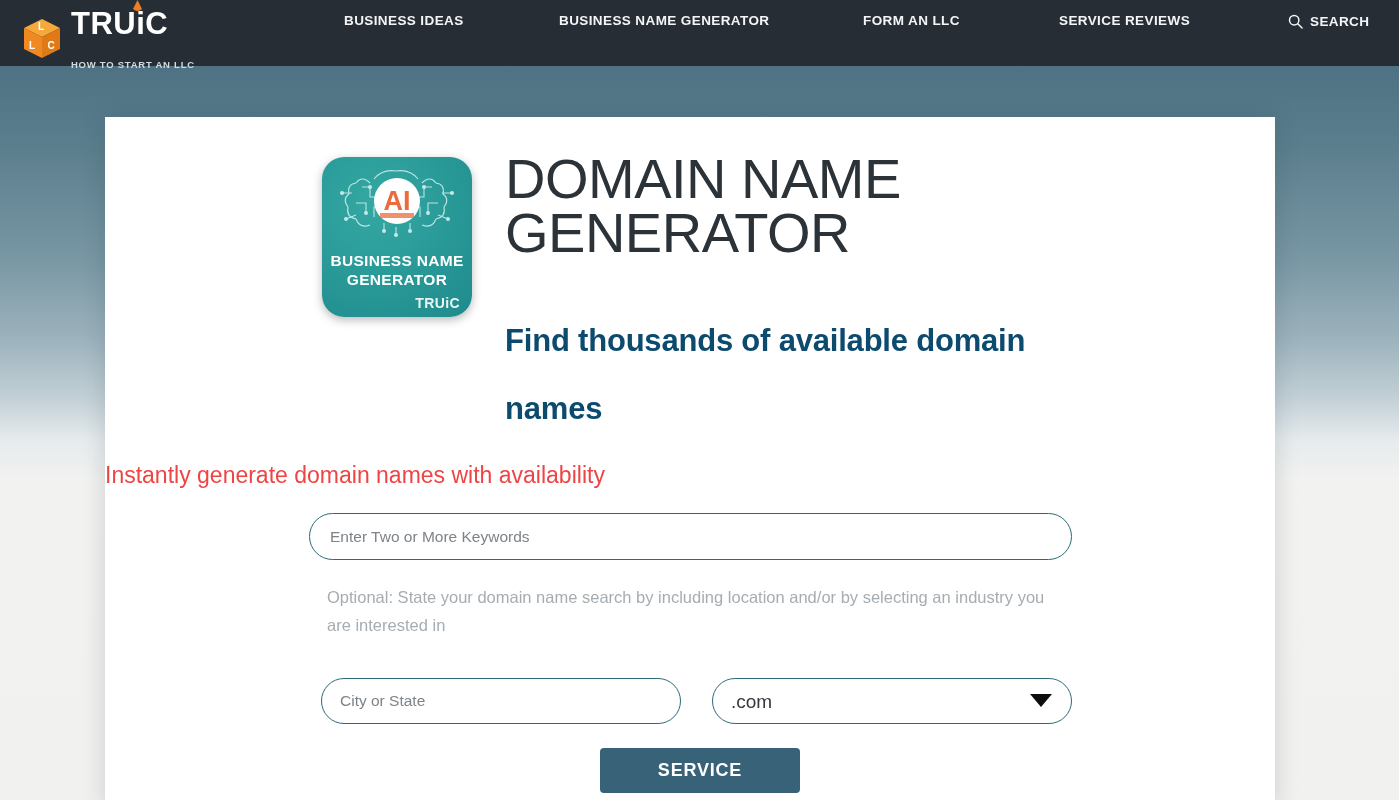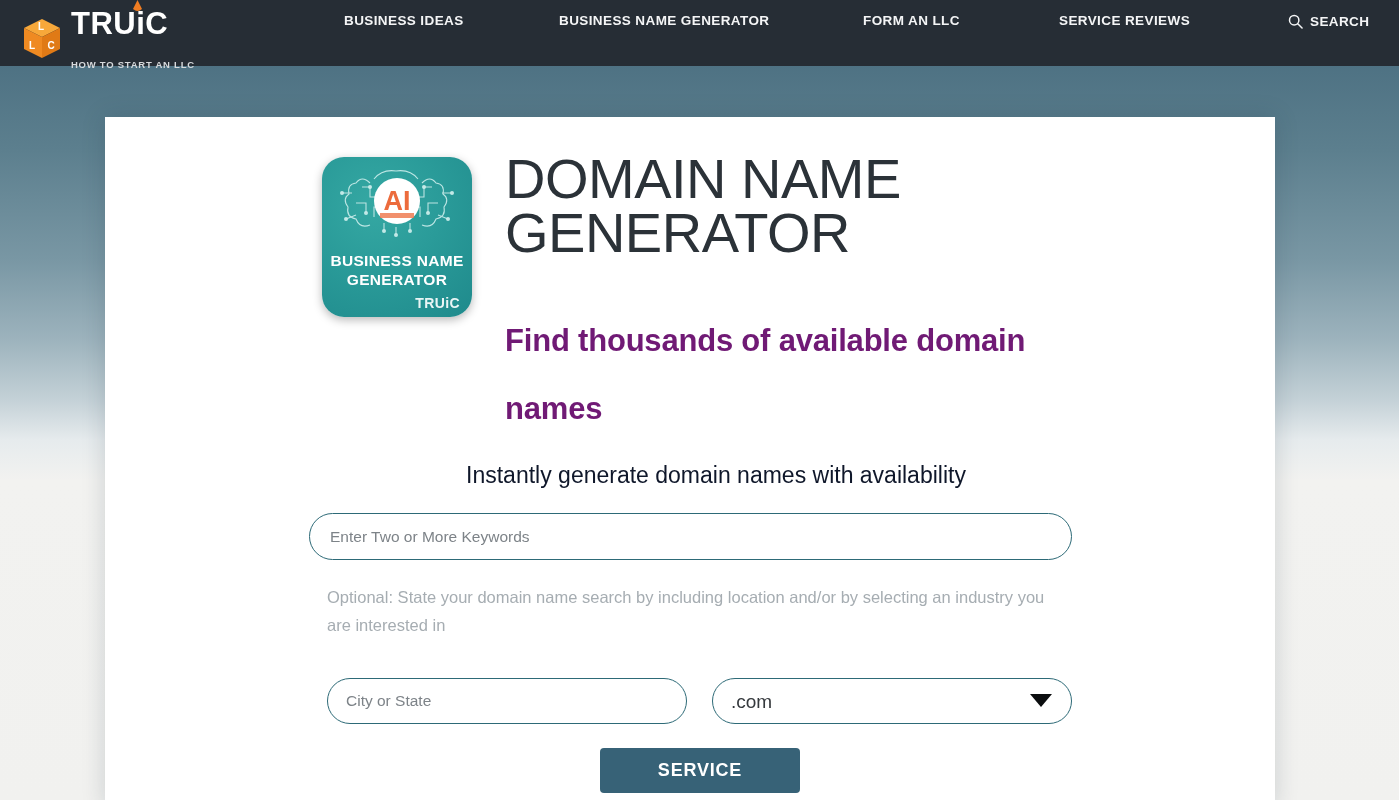--- a/index.html
+++ b/index.html
@@ -191,36 +191,35 @@
     font-family: "Liberation Sans", sans-serif;
   }
 
   .h2 {
     position: absolute;
     left: 400px;
     top: 190px;
     width: 600px;
     font-size: 31px;
     font-weight: 700;
-    color: #701a75;
+    color: #0c4a6e;
     line-height: 2.2;
     letter-spacing: -0.2px;
     font-family: "Liberation Sans", sans-serif;
   }
 
   
   .tagline {
     position: absolute;
     left: 0;
     top: 345px;
     width: 1222px;
-    text-align: center;
     font-size: 23px;
     font-weight: 400;
-    color: #0f172a;
+    color: #ef4444;
     font-family: "Liberation Sans", sans-serif;
   }
 
   .keyword-field {
     position: absolute;
     left: 204px;
     top: 396px;
     width: 763px;
     height: 47px;
     border: 1.6px solid #2d6a77;
@@ -240,21 +239,21 @@
     top: 466px;
     width: 745px;
     font-size: 16.5px;
     color: #a6adb2;
     line-height: 1.7;
     font-family: "Liberation Sans", sans-serif;
   }
 
   .city-field {
     position: absolute;
-    left: 222px;
+    left: 216px;
     top: 561px;
     width: 360px;
     height: 46px;
     border: 1.6px solid #2d6a77;
     border-radius: 25px;
     background: #ffffff;
     font-size: 15.5px;
     color: #35393d;
     padding: 0 18px;
     outline: none;

